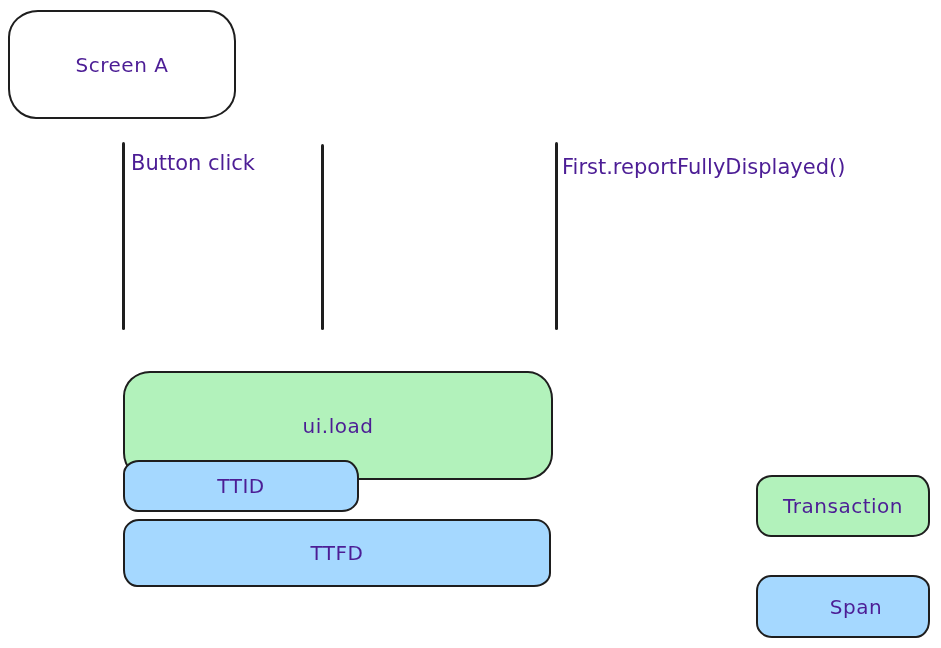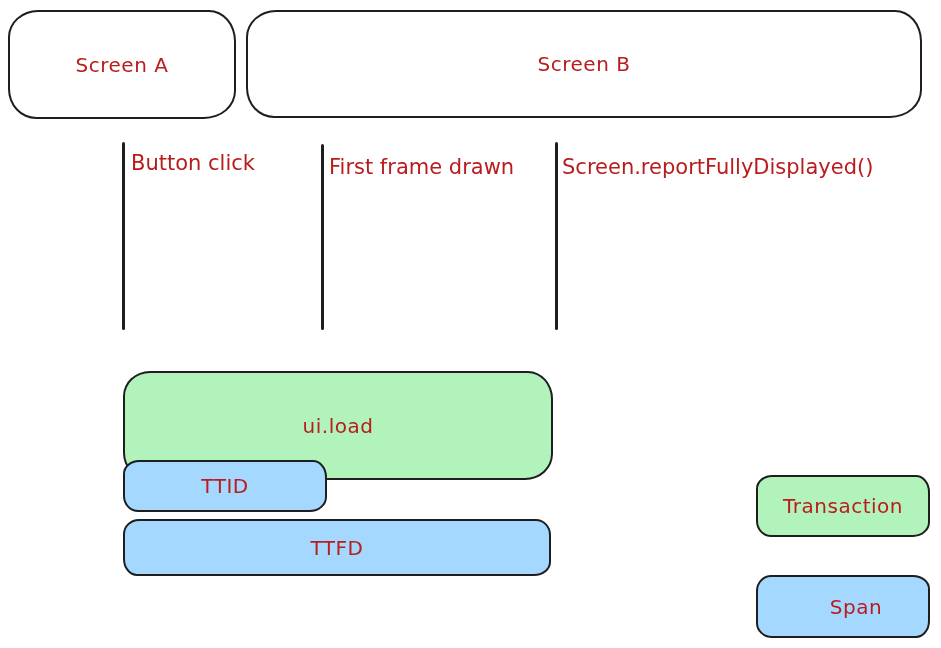--- a/index.html
+++ b/index.html
@@ -6,21 +6,21 @@
     margin: 0;
     padding: 0;
     background: #ffffff;
   }
   #canvas {
     position: relative;
     width: 941px;
     height: 648px;
     background: #ffffff;
     font-family: "DejaVu Sans", "Liberation Sans", sans-serif;
-    color: #b91c1c;
+    color: #4c1d95;
     overflow: hidden;
   }
   .box {
     position: absolute;
     border: 2.5px solid #1e1e1e;
     display: flex;
     align-items: center;
     justify-content: center;
     box-sizing: border-box;
     font-size: 20px;
@@ -55,56 +55,52 @@
 
   .fill-green { background: #b2f2bb; }
   .fill-blue  { background: #a5d8ff; }
 
   #ui-load-bar {
     left: 123px; top: 339px; width: 430px; height: 109px;
     border-radius: 27px 25px 28px 26px / 25px 28px 26px 27px;
     margin-top: 32px;
   }
   #ttid-bar {
-    left: 123px; top: 460px; width: 204px; height: 52px;
+    left: 123px; top: 460px; width: 236px; height: 52px;
     border-radius: 16px 14px 17px 15px / 14px 17px 15px 16px;
   }
   #ttfd-bar {
-    left: 123px; top: 519px; width: 428px; height: 57px;
+    left: 123px; top: 519px; width: 428px; height: 68px;
     border-radius: 16px 15px 17px 14px / 15px 16px 14px 17px;
   }
   #legend-transaction {
     left: 756px; top: 475px; width: 174px; height: 62px;
     border-radius: 16px 14px 17px 15px / 14px 17px 15px 16px;
   }
   #legend-span {
     left: 756px; top: 575px; width: 174px; height: 63px;
     border-radius: 15px 17px 14px 16px / 16px 14px 17px 15px;
     padding-left: 26px;
   }
 </style>
 </head>
 <body>
 
 <div id="canvas">
 
   <div id="screen-a" class="box screen">
     <span>Screen A</span>
   </div>
-  <div id="screen-b" class="box screen">
-    <span>Screen B</span>
-  </div>
 
   <div id="event-line-1" class="vline"></div>
   <div id="event-line-2" class="vline"></div>
   <div id="event-line-3" class="vline"></div>
 
   <div id="event-label-1" class="event-label">Button click</div>
-  <div id="event-label-2" class="event-label">First frame drawn</div>
-  <div id="event-label-3" class="event-label">Screen.reportFullyDisplayed()</div>
+  <div id="event-label-3" class="event-label">First.reportFullyDisplayed()</div>
 
   <div id="ui-load-bar" class="box fill-green">
     <span>ui.load</span>
   </div>
 
   <div id="ttid-bar" class="box fill-blue">
     <span>TTID</span>
   </div>
   <div id="ttfd-bar" class="box fill-blue">
     <span>TTFD</span>

